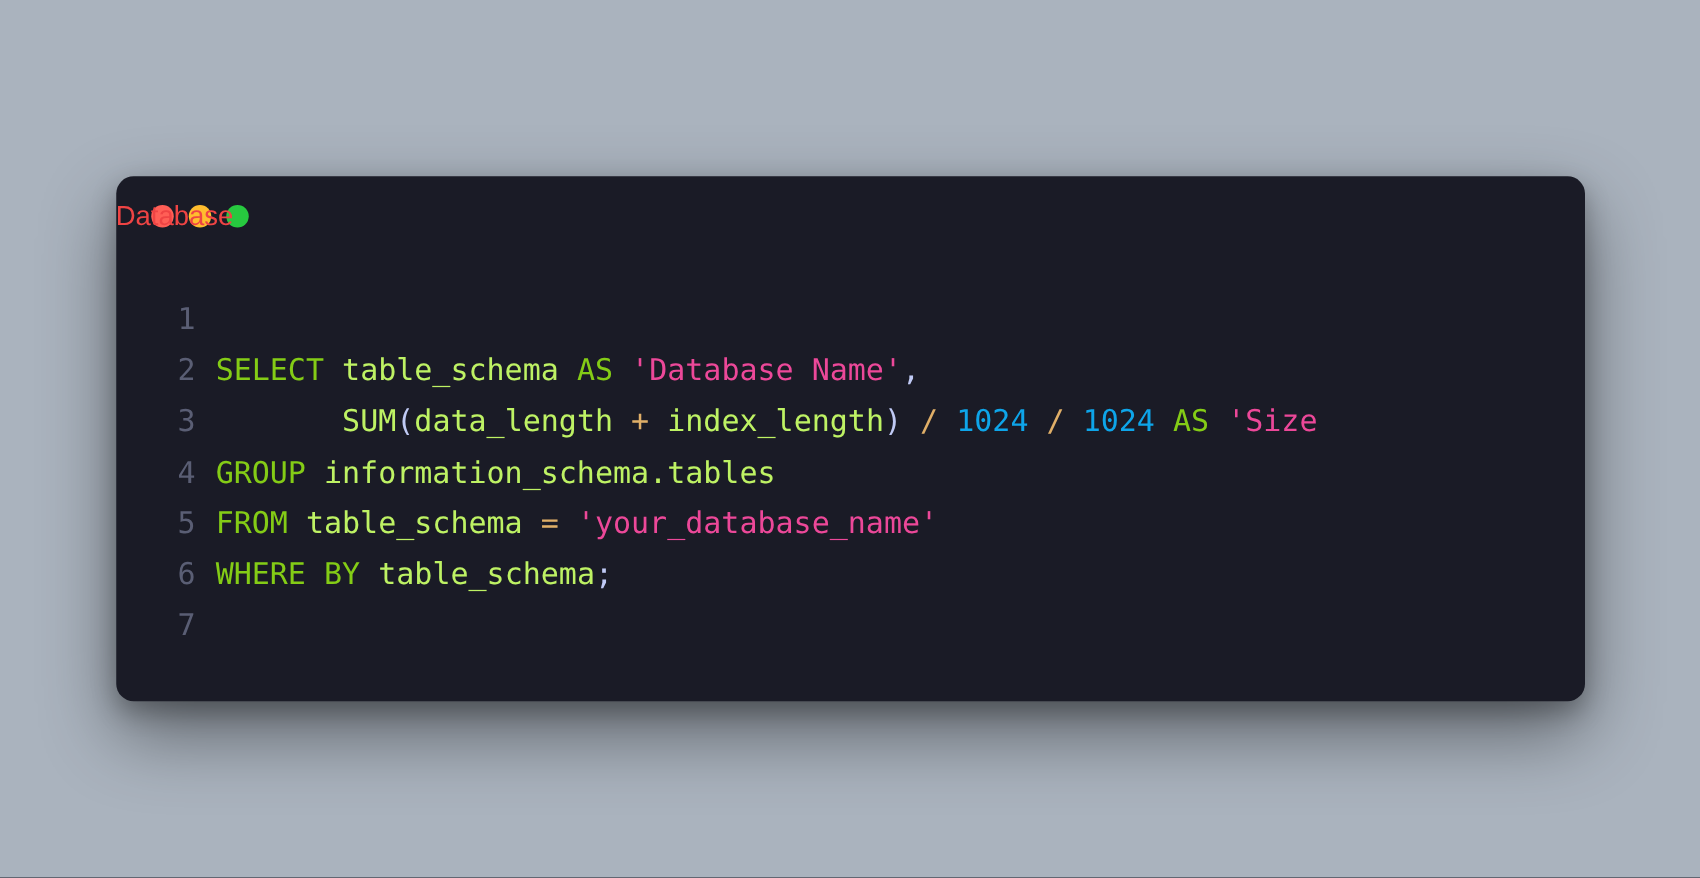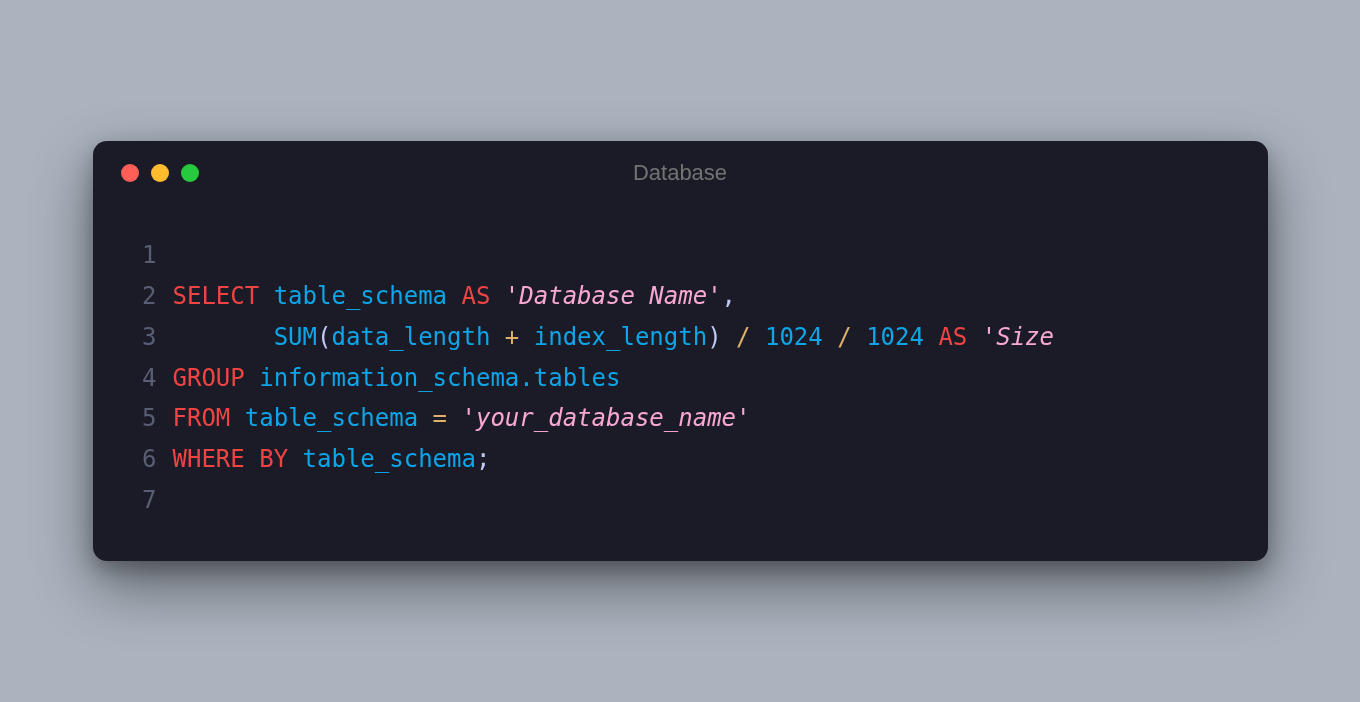--- a/index.html
+++ b/index.html
@@ -35,22 +35,21 @@
       width: 18px;
       height: 18px;
       border-radius: 50%;
     }
     .tl-red { background: #ff5f56; }
     .tl-yellow { background: #ffbd2e; }
     .tl-green { background: #27c93f; }
     .title {
       position: absolute;
       left: 0; right: 0;
-      text-align: center;
-      color: #737373;
+      color: #ef4444;
       font-size: 22px;
       font-family: -apple-system, BlinkMacSystemFont, 'Segoe UI', sans-serif;
       font-weight: 400;
       pointer-events: none;
     }
     .editor {
       padding: 30px 40px 10px 40px;
       font-size: 24px;
       line-height: 1.7;
     }
@@ -64,23 +63,23 @@
       text-align: right;
       color: #5a5e74;
       user-select: none;
       flex-shrink: 0;
       padding-right: 16px;
     }
     .code-content {
       color: #c0caf5;
       flex: 1;
     }
-    .c-keyword { color: #ef4444; }
-    .c-ident   { color: #0ea5e9; }
-    .c-string  { color: #f9a8d4; font-style: italic; }
+    .c-keyword { color: #84cc16; }
+    .c-ident   { color: #bef264; }
+    .c-string  { color: #ec4899; }
     .c-number  { color: #0ea5e9; }
     .c-punct   { color: #c0caf5; }
     .c-op      { color: #e0af68; }
     .wrap-indent {
       width: 40px;
       flex-shrink: 0;
     }
   </style>
 </head>
 <body>

